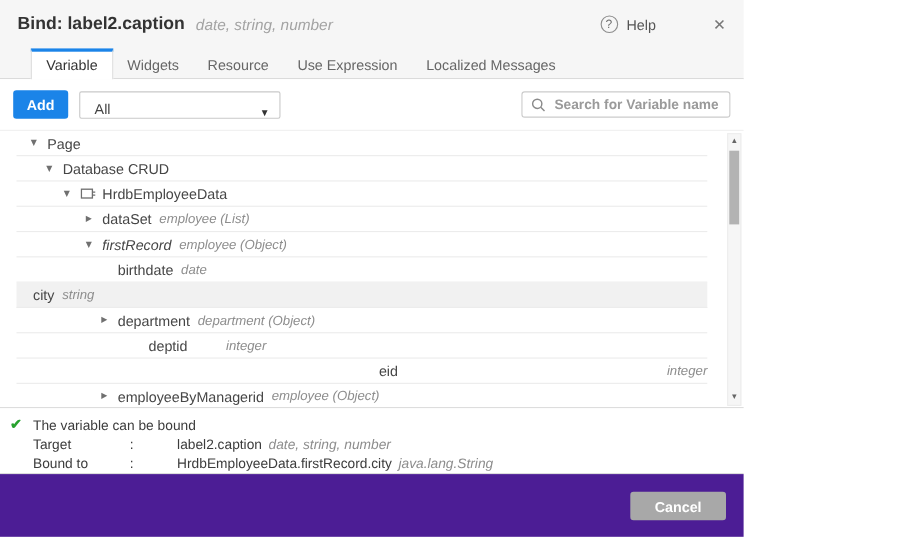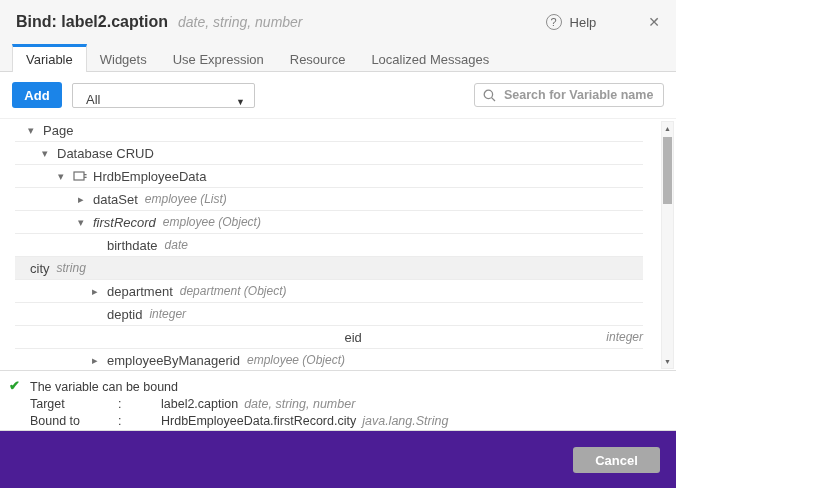--- a/index.html
+++ b/index.html
@@ -18,21 +18,21 @@
   .subtitle { font-style:italic; color:#a3a3a3; font-size:14px; margin-left:10px; }
   .titlebar-right { margin-left:auto; display:flex; align-items:center; }
   .help-circle {
     width:16px; height:16px; border:1px solid #8d8d8d; border-radius:50%;
     font-size:11px; color:#6e6e6e; display:flex; align-items:center; justify-content:center;
   }
   .help-label { font-size:13px; color:#555; margin-left:8px; cursor:pointer; }
   .close-x { font-size:14px; color:#777; margin-left:52px; cursor:pointer; }
 
   
-  .tabs { display:flex; padding-left:12px; border-bottom:1px solid #d9d9d9; height:28px; }
+  .tabs { display:flex; padding-left:28px; border-bottom:1px solid #d9d9d9; height:28px; }
   .tab {
     padding:0 13px; font-size:13px; color:#666; line-height:25px;
     border-top:3px solid transparent; cursor:pointer; white-space:nowrap;
   }
   .tab.active {
     background:#fff; border-top:3px solid #1b84e8;
     border-left:1px solid #ddd; border-right:1px solid #ddd;
     color:#333; margin-bottom:-1px;
   }
 
@@ -113,22 +113,22 @@
       <span class="titlebar-right">
         <span class="help-circle">?</span>
         <span class="help-label">Help</span>
         <span class="close-x">✕</span>
       </span>
     </div>
 
     <div class="tabs">
       <div class="tab active">Variable</div>
       <div class="tab">Widgets</div>
+      <div class="tab">Resource</div>
       <div class="tab">Use Expression</div>
-      <div class="tab">Resource</div>
       <div class="tab">Localized Messages</div>
     </div>
   </div>
 
   <div class="toolbar">
     <button class="add-btn">Add</button>
     <div class="filter">
       <span>All</span>
       <span class="caret">▼</span>
     </div>
@@ -179,21 +179,21 @@
         <div class="tree-row selected" style="">
           <span class="arrow"></span>
           <span class="lbl">city</span>
           <span class="typ">string</span>
         </div>
         <div class="tree-row" style="padding-left: 77px;">
           <span class="arrow">▸</span>
           <span class="lbl">department</span>
           <span class="typ">department (Object)</span>
         </div>
-        <div class="tree-row" style="padding-left: 77px;">
+        <div class="tree-row" style="padding-left: 77px; gap: 28px;">
           <span class="arrow"></span>
           <span class="lbl">deptid</span>
           <span class="typ">integer</span>
         </div>
         <div class="tree-row" style="padding-left: 77px; justify-content: space-between;">
           <span class="arrow"></span>
           <span class="lbl">eid</span>
           <span class="typ">integer</span>
         </div>
         <div class="tree-row" style="padding-left: 77px;">

